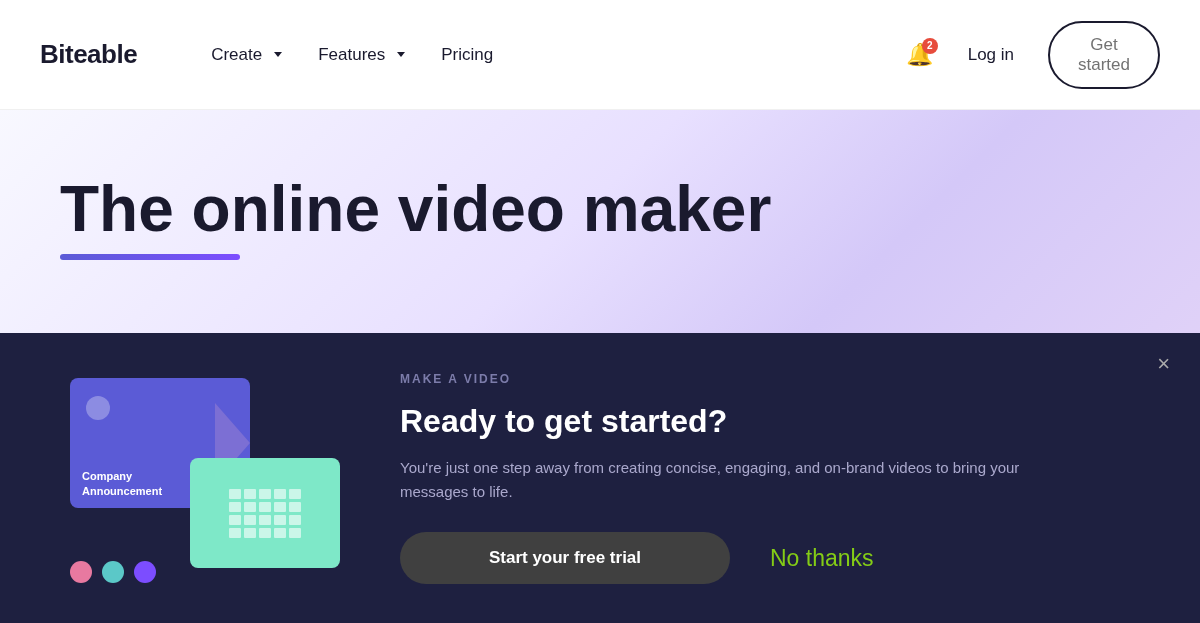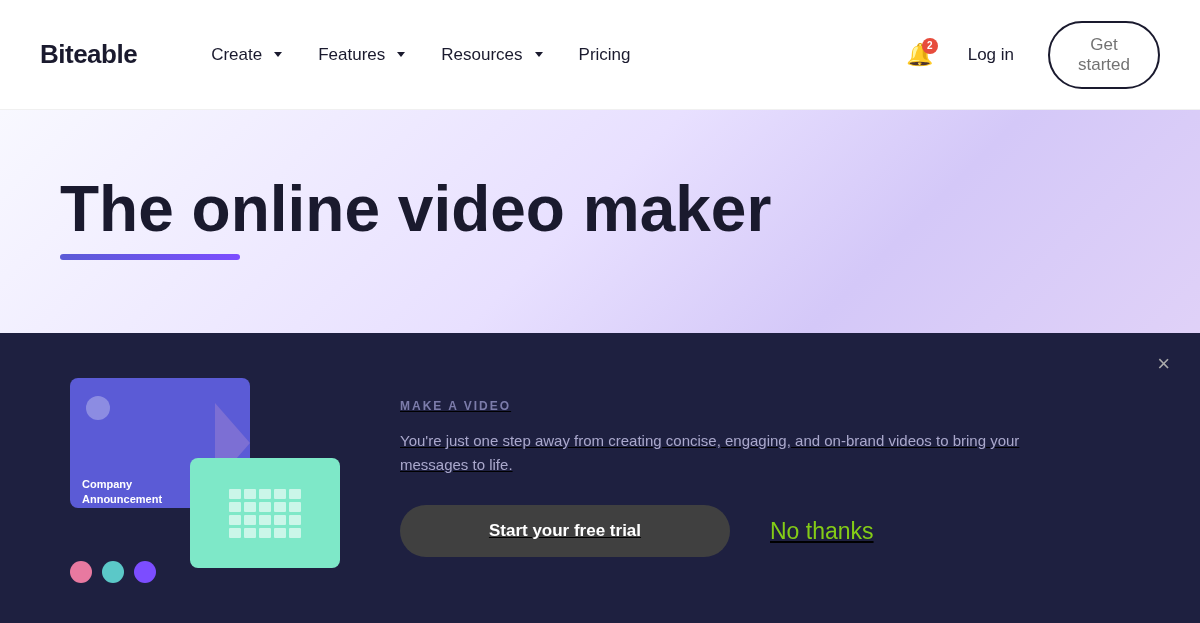--- a/index.html
+++ b/index.html
@@ -154,21 +154,21 @@
       position: absolute;
       top: 10px;
       left: 10px;
       width: 180px;
       height: 130px;
       background: #5b5bd6;
       border-radius: 8px;
       display: flex;
       flex-direction: column;
       justify-content: flex-end;
-      padding: 2px 12px;
+      padding: 10px 12px;
     }
     .card-blue-circle {
       position: absolute;
       top: 18px;
       left: 16px;
       width: 24px;
       height: 24px;
       background: rgba(255,255,255,0.3);
       border-radius: 50%;
     }
@@ -221,21 +221,20 @@
       height: 22px;
       border-radius: 50%;
     }
     .dot-pink { background: #e879a0; }
     .dot-teal { background: #5bc8c8; }
     .dot-purple { background: #7c4dff; }
 
     
     .modal-content {
       flex: 1;
-      text-decoration: underline;
     }
     .modal-label {
       font-size: 12px;
       font-weight: 700;
       letter-spacing: 2px;
       color: #7c7caa;
       text-transform: uppercase;
       margin-bottom: 16px;
     }
     .modal-title {
@@ -286,24 +285,20 @@
   <div class="nav-links">
     <div class="nav-link">
       <span>Create</span>
       <span class="chevron-down"></span>
     </div>
     <div class="nav-link">
       <span>Features</span>
       <span class="chevron-down"></span>
     </div>
     <div class="nav-link">
-      <span>Resources</span>
-      <span class="chevron-down"></span>
-    </div>
-    <div class="nav-link">
       <span>Pricing</span>
     </div>
   </div>
 
   <div class="nav-right">
     <div class="bell-wrapper">
       <span class="bell-icon">🔔</span>
       <span class="bell-badge">2</span>
     </div>
     <div class="login-btn">Log in</div>
@@ -352,20 +347,21 @@
       </div>
       <div class="dots-row">
         <div class="dot dot-pink"></div>
         <div class="dot dot-teal"></div>
         <div class="dot dot-purple"></div>
       </div>
     </div>
 
     <div class="modal-content">
       <div class="modal-label">MAKE A VIDEO</div>
+      <div class="modal-title">Ready to get started?</div>
       <div class="modal-desc">You're just one step away from creating concise, engaging, and on-brand videos to bring your messages to life.</div>
       <div class="modal-actions">
         <button class="trial-btn">Start your free trial</button>
         <button class="no-thanks-btn">No thanks</button>
       </div>
     </div>
   </div>
 </div>
 
 </body></html>

